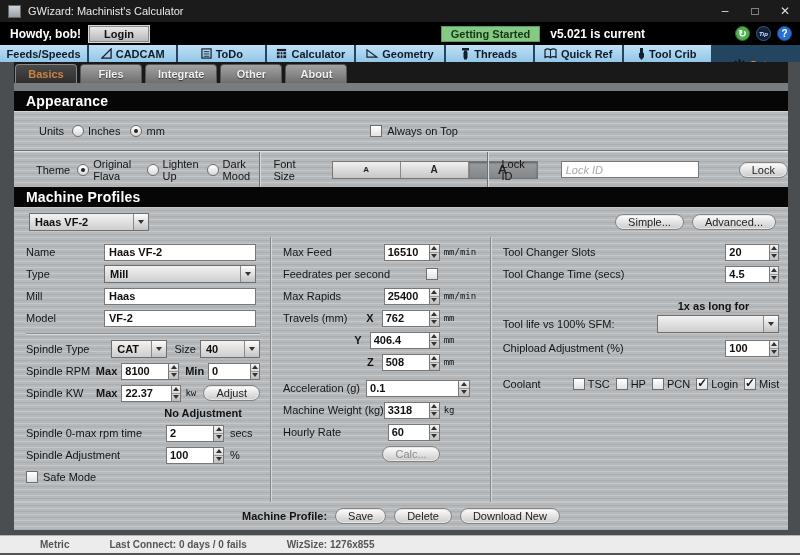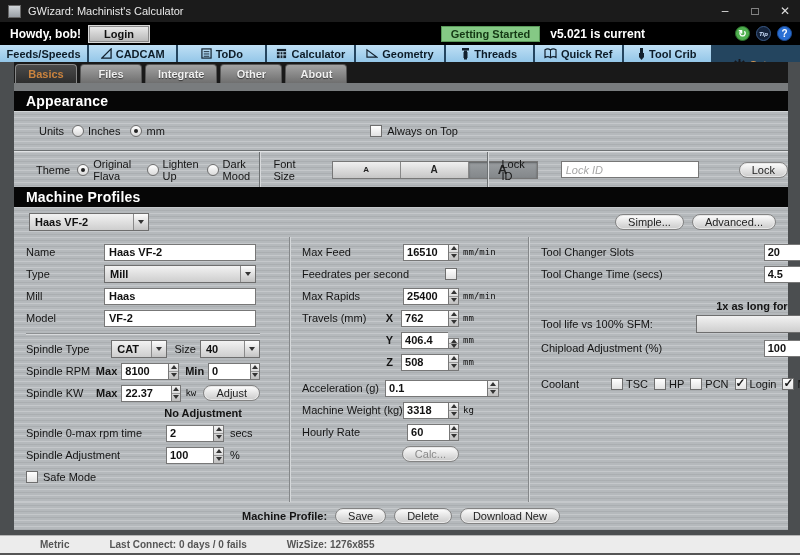--- a/index.html
+++ b/index.html
@@ -79,21 +79,21 @@
 
   
   .fseg { display:flex; height:18px; border:1px solid #777; }
   .fseg button { width:68px; background:linear-gradient(#f0f0f0,#c6c6c6); border:none; border-right:1px solid #888; font-family:"Liberation Sans",sans-serif; font-weight:bold; color:#222; }
   .fseg button:last-child { border-right:none; }
   .fseg button.sel { background:linear-gradient(#9a9ea1,#83878a); box-shadow:0 1px 2px rgba(0,0,0,.4) inset; }
   .fs-s{font-size:8px;} .fs-m{font-size:10px;} .fs-l{font-size:13px;}
 
   
   .mp-top { height:30px; display:flex; align-items:center; padding:0 12px 0 15px; flex:0 0 auto; }
-  .mp-cols { flex:1; display:flex; min-height:0;gap:19px; }
+  .mp-cols { flex:1; display:flex; min-height:0; }
   .col { padding:4px 10px 0 12px; }
   .col-l { width:256px; }
   .col-m { width:258px; border-left:1px solid #85888a; box-shadow:1px 0 0 #d5d8da inset; }
   .col-r { flex:1; border-left:1px solid #85888a; box-shadow:1px 0 0 #d5d8da inset; }
   .row { display:flex; align-items:center; height:22px; }
   .row .lbl { white-space:nowrap; }
   .grow { flex:1; }
   .hsep { border-top:1px solid #8d9092; box-shadow:0 1px 0 #d8dadc; margin:4px 0; }
   .mp-footer { height:28px; display:flex; align-items:center; justify-content:center; gap:8px; flex:0 0 auto; }
 
@@ -435,21 +435,21 @@
                   <span>
                     <i class="tri-dn"></i>
                   </span>
                 </span>
             </span>
             <span class="unit" style="width:36px;">mm</span>
           </div>
           <div class="row">
             <span class="grow"></span>
             <span class="lbl b" style="margin-right:8px;">Y</span>
-            <span class="spin" style="width:58px;align-items:flex-end;">
+            <span class="spin" style="width:70px;">
               <input value="406.4" style="">
               <span class="arrs">
                   <span>
                     <i class="tri-up"></i>
                   </span>
                   <span>
                     <i class="tri-dn"></i>
                   </span>
                 </span>
             </span>
@@ -466,21 +466,21 @@
                   </span>
                   <span>
                     <i class="tri-dn"></i>
                   </span>
                 </span>
             </span>
             <span class="unit" style="width:36px;">mm</span>
           </div>
           <div class="row" style="margin-top:4px;">
             <span class="lbl">Acceleration (g)</span>
-            <span class="spin" style="width:114px; margin-left:6px;">
+            <span class="spin" style="width:104px; margin-left:6px;">
               <input value="0.1" style="">
               <span class="arrs">
                   <span>
                     <i class="tri-up"></i>
                   </span>
                   <span>
                     <i class="tri-dn"></i>
                   </span>
                 </span>
             </span>

